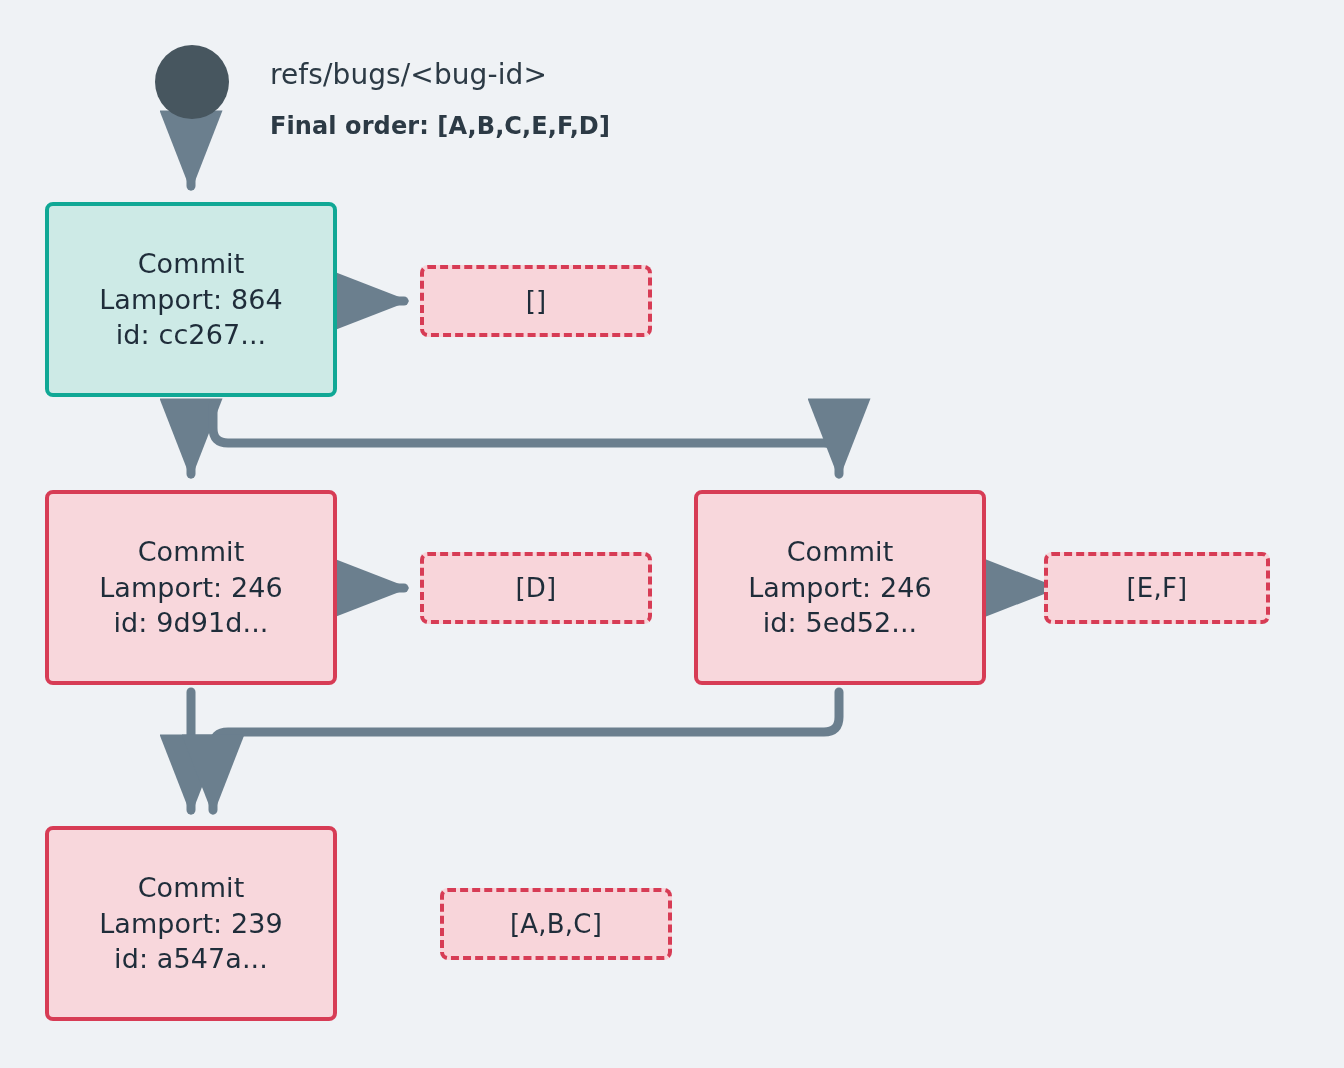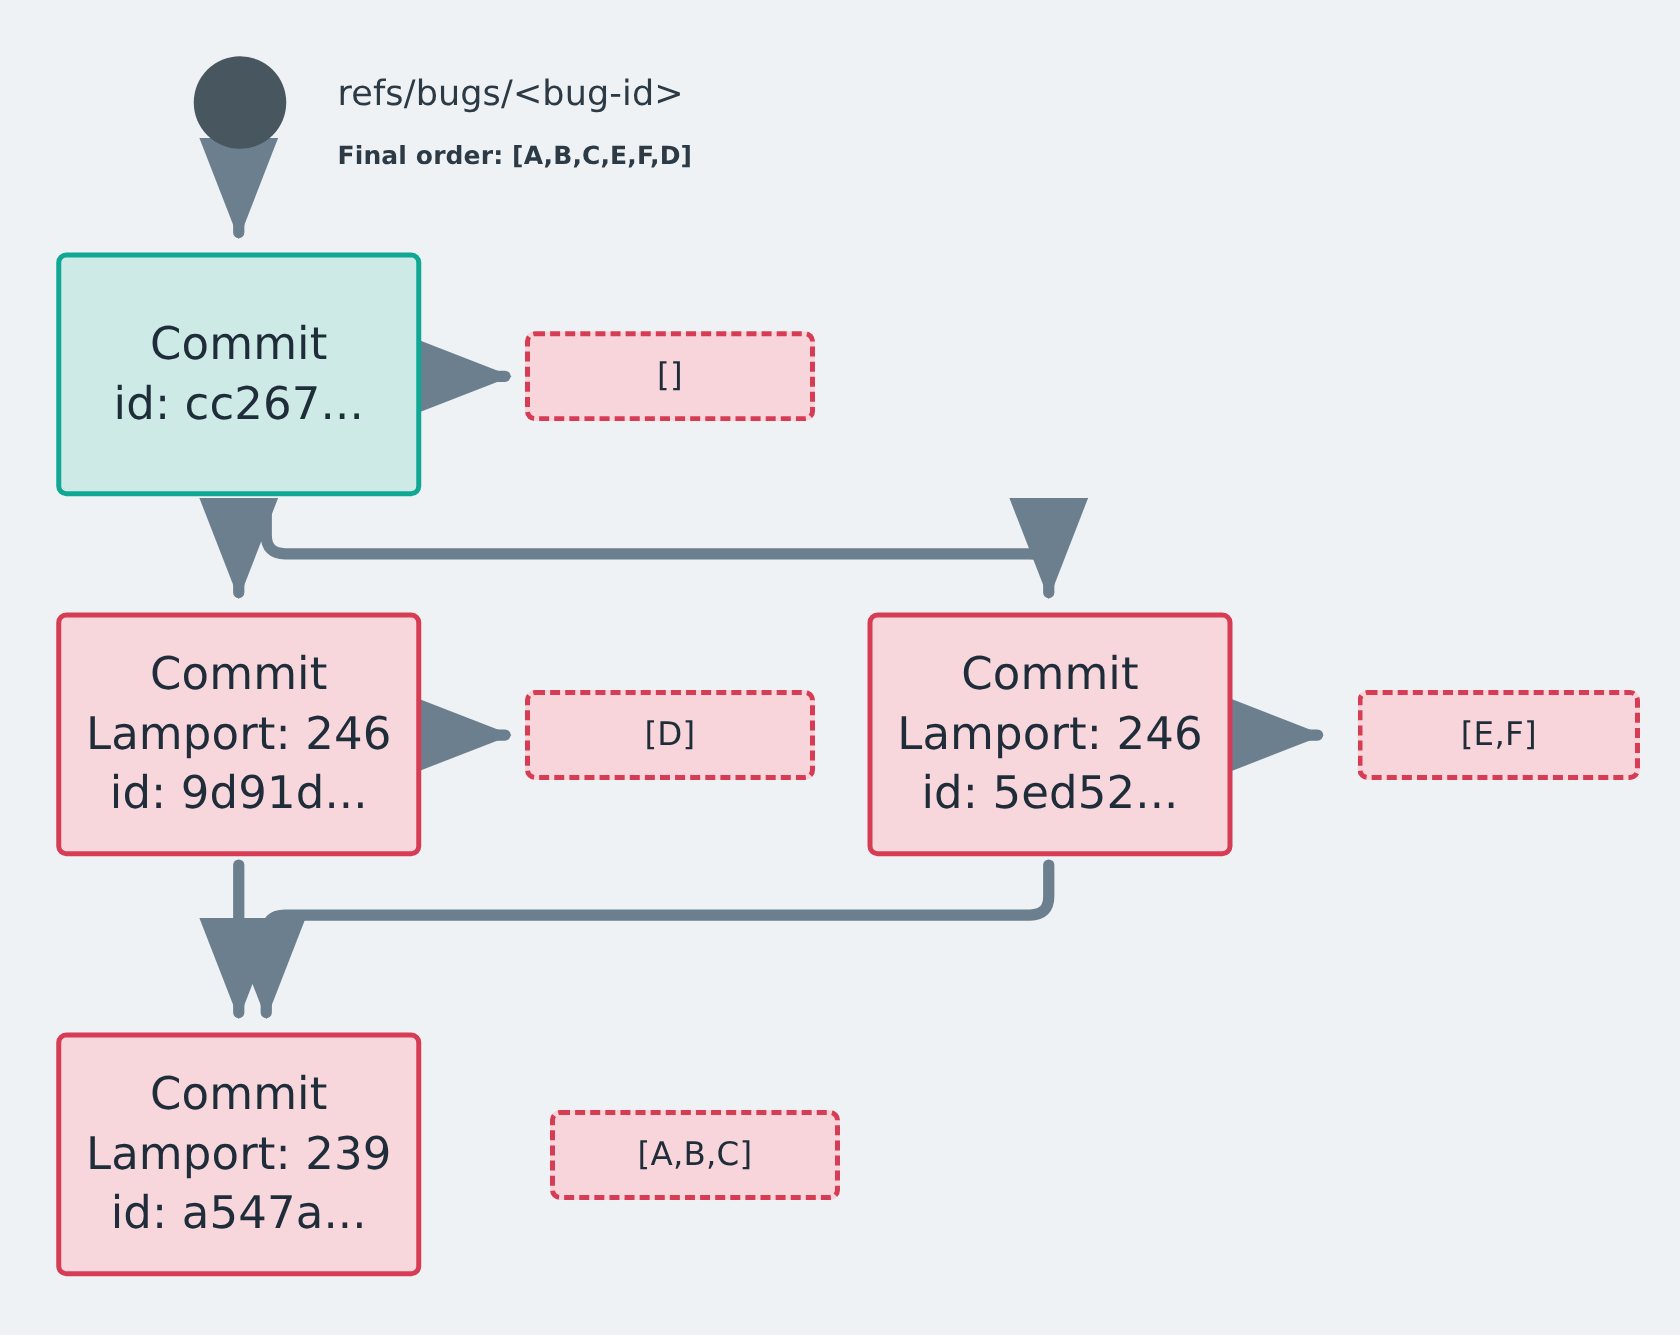--- a/index.html
+++ b/index.html
@@ -28,21 +28,21 @@
   }
   .node {
     position: absolute;
     box-sizing: border-box;
     display: flex;
     flex-direction: column;
     align-items: center;
     justify-content: center;
     border-radius: 8px;
     color: #1f2d3a;
-    font-size: 36px;
+    font-size: 27px;
     line-height: 1.33;
     letter-spacing: 0.1px;
   }
   .node .line {
     white-space: nowrap;
   }
   .node.commit-green {
     background: #cdeae6;
     border: 4px solid #10a895;
   }
@@ -71,21 +71,21 @@
   .label {
     position: absolute;
     color: #2c3a45;
     white-space: nowrap;
   }
   .label.ref {
     font-size: 28px;
     letter-spacing: 0.1px;
   }
   .label.final-order {
-    font-size: 20px;
+    font-size: 24px;
     font-weight: bold;
     letter-spacing: 0.1px;
   }
 </style>
 </head>
 <body>
 
 <div id="diagram">
 
   <svg class="edges" viewBox="0 0 1344 1068" xmlns="http://www.w3.org/2000/svg">
@@ -113,40 +113,41 @@
   </svg>
 
   <div class="root-dot" style="left:155px; top:45px; width:74px; height:74px;"></div>
 
   <div class="label ref" style="left:270px; top:58px;">refs/bugs/&lt;bug-id&gt;</div>
 
   <div class="label final-order" style="left:270px; top:112px;">Final order: [A,B,C,E,F,D]</div>
 
   <div class="node commit-green" style="left:45px; top:202px; width:292px; height:195px;">
     <span class="line">Commit</span>
+    <span class="line">Lamport: 864</span>
     <span class="line">id: cc267...</span>
   </div>
 
   <div class="ops-box" style="left:420px; top:265px; width:232px; height:72px;">[]</div>
 
   <div class="node commit-red" style="left:45px; top:490px; width:292px; height:195px;">
     <span class="line">Commit</span>
     <span class="line">Lamport: 246</span>
     <span class="line">id: 9d91d...</span>
   </div>
 
   <div class="ops-box" style="left:420px; top:552px; width:232px; height:72px;">[D]</div>
 
   <div class="node commit-red" style="left:694px; top:490px; width:292px; height:195px;">
     <span class="line">Commit</span>
     <span class="line">Lamport: 246</span>
     <span class="line">id: 5ed52...</span>
   </div>
 
-  <div class="ops-box" style="left:1086px; top:552px; width:226px; height:72px;">[E,F]</div>
+  <div class="ops-box" style="left:1044px; top:552px; width:226px; height:72px;">[E,F]</div>
 
   <div class="node commit-red" style="left:45px; top:826px; width:292px; height:195px;">
     <span class="line">Commit</span>
     <span class="line">Lamport: 239</span>
     <span class="line">id: a547a...</span>
   </div>
 
   <div class="ops-box" style="left:440px; top:888px; width:232px; height:72px;">[A,B,C]</div>
 
 </div>

